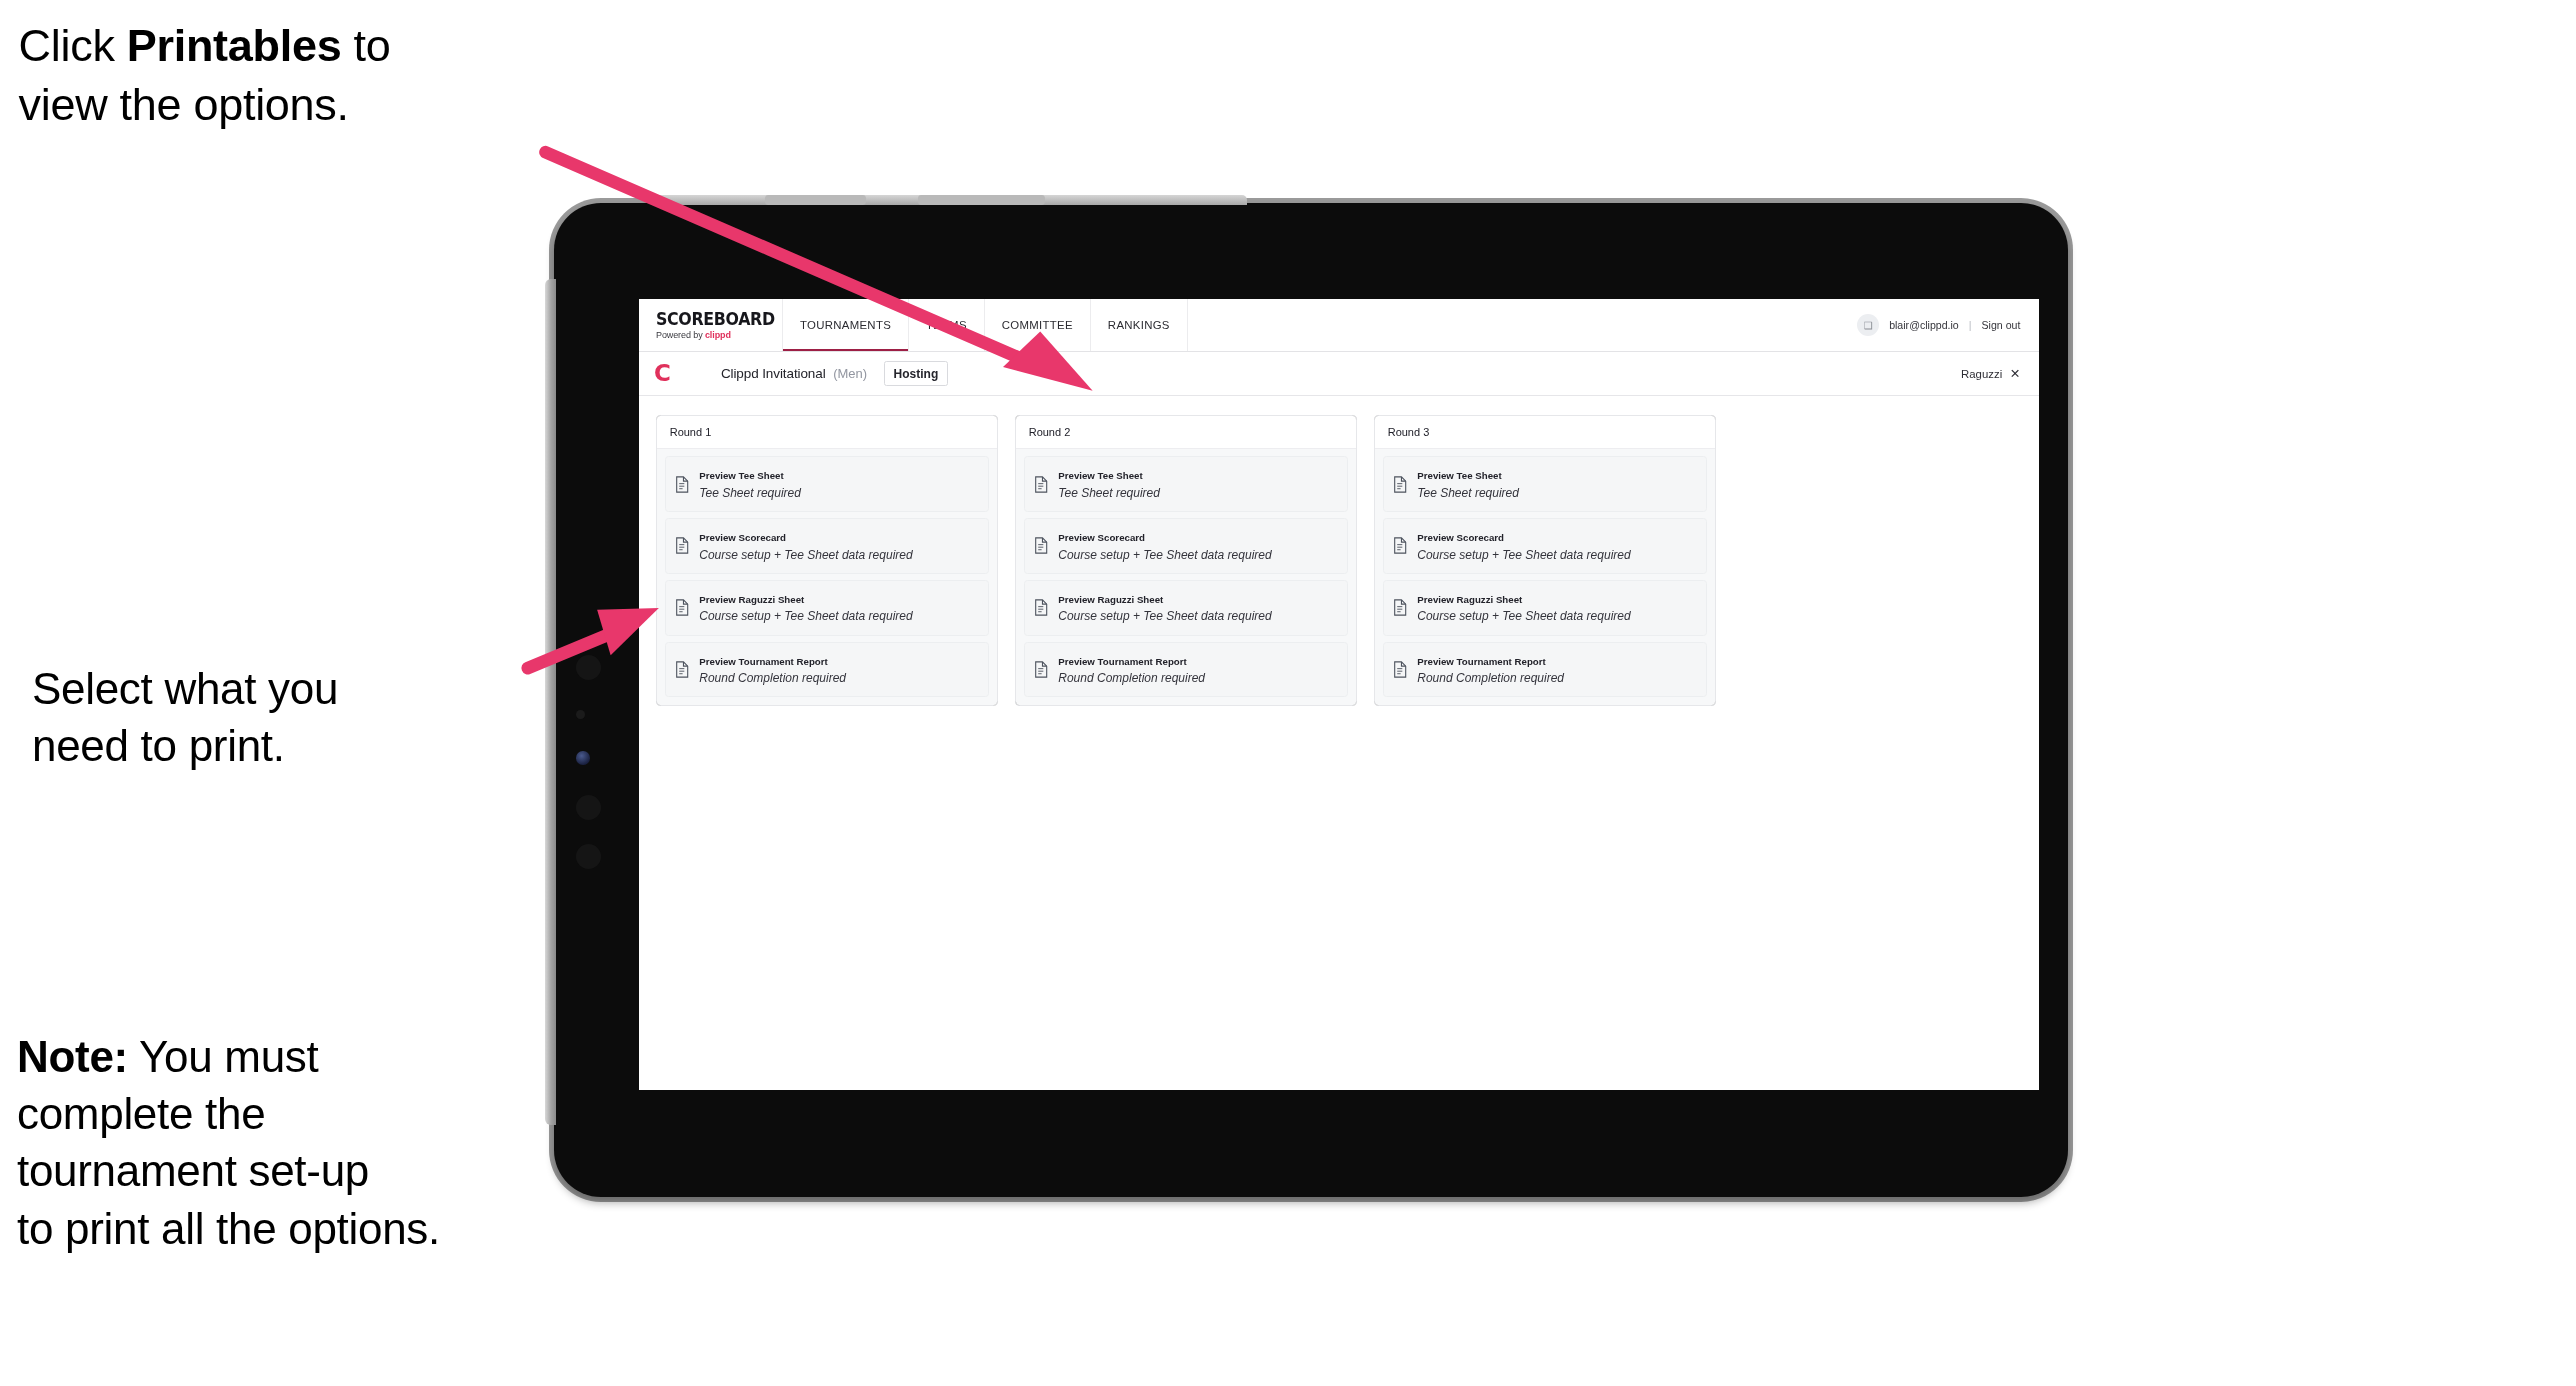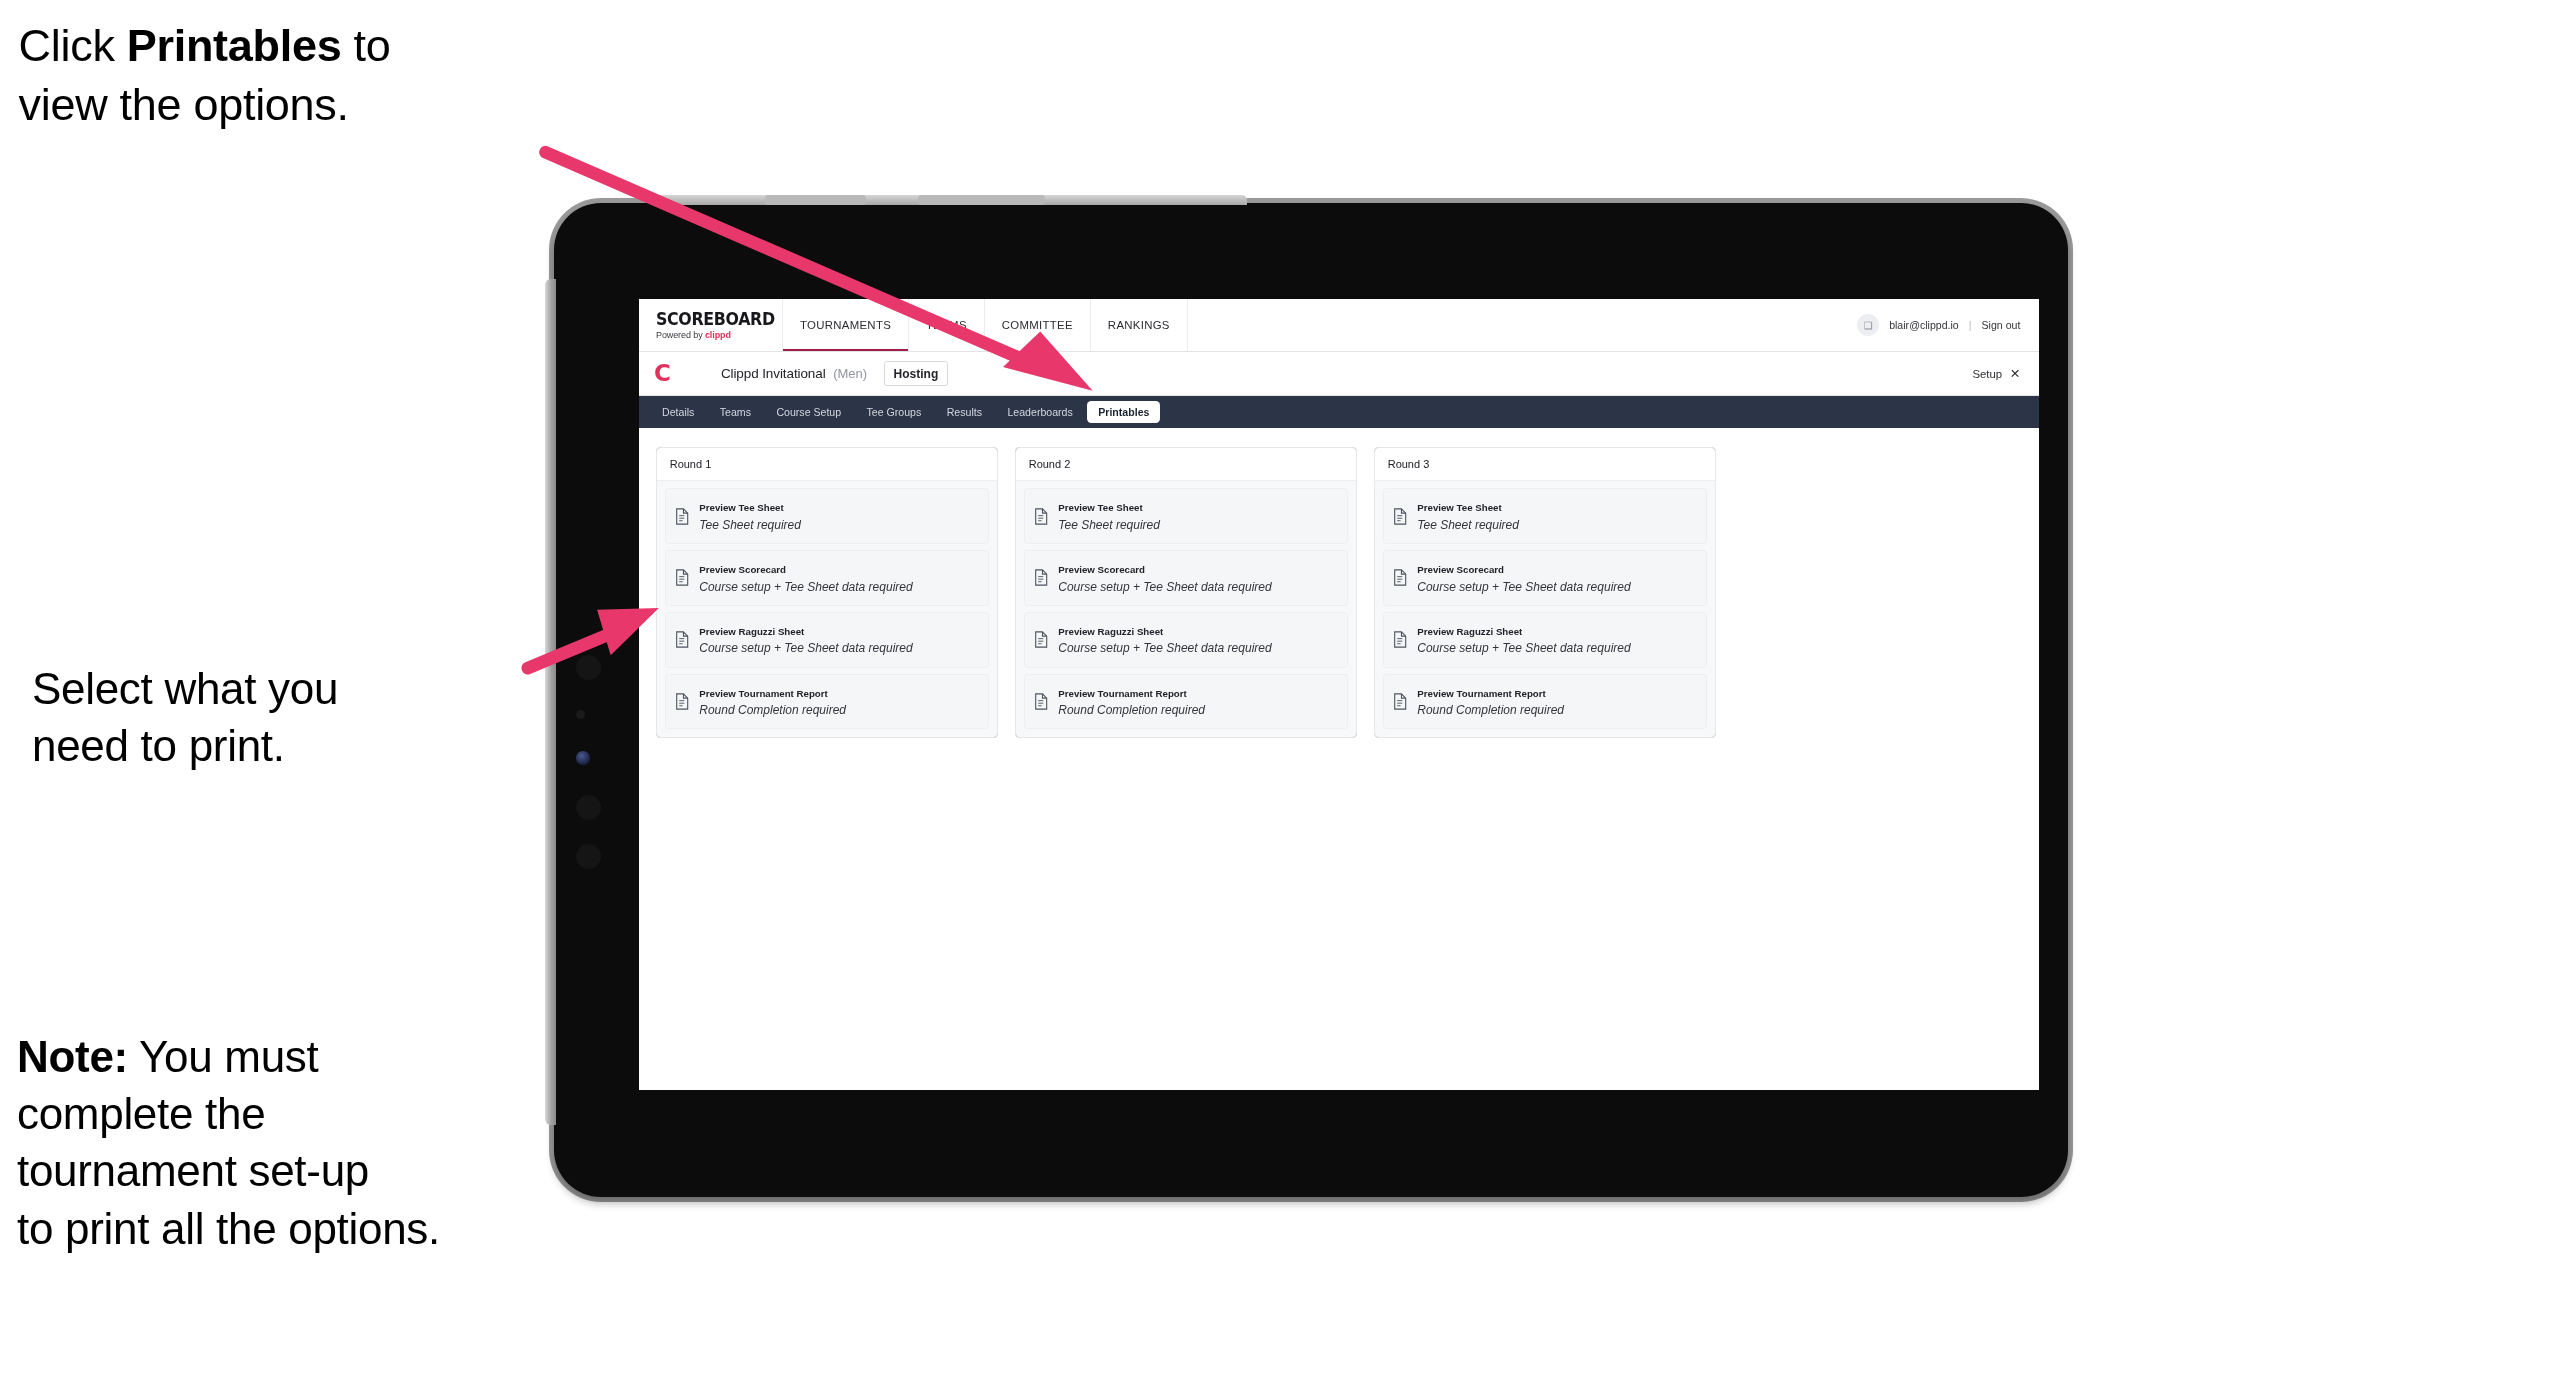--- a/index.html
+++ b/index.html
@@ -386,34 +386,25 @@
         <span id="signout">Sign out</span>
       </div>
     </div>
 
     <div id="titlerow">
       <div id="c-mark">C</div>
       <div id="t-name">Clippd Invitational</div>
       <div id="t-gender">(Men)</div>
       <div id="t-badge">Hosting</div>
       <div id="cancel-btn">
-        <span>Setup</span>
+        <span>Raguzzi</span>
         <span id="cancel-x">✕</span>
       </div>
     </div>
 
-    <div id="subnav">
-      <div class="subtab"><span>Details</span></div>
-      <div class="subtab"><span>Teams</span></div>
-      <div class="subtab"><span>Course Setup</span></div>
-      <div class="subtab"><span>Tee Groups</span></div>
-      <div class="subtab"><span>Results</span></div>
-      <div class="subtab"><span>Leaderboards</span></div>
-      <div class="subtab active"><span>Printables</span></div>
-    </div>
 
     <div id="rounds">
 
       <div class="round-card">
         <div class="round-head">Round 1</div>
         <div class="round-body">
           <div class="print-row">
             <span class="doc-ico">
                 <svg width="14.4" height="17" viewBox="0 0 17 20">
                   <path d="M2 1h8l5 5v13H2z" fill="none" stroke="currentColor" stroke-width="1.3"></path>

